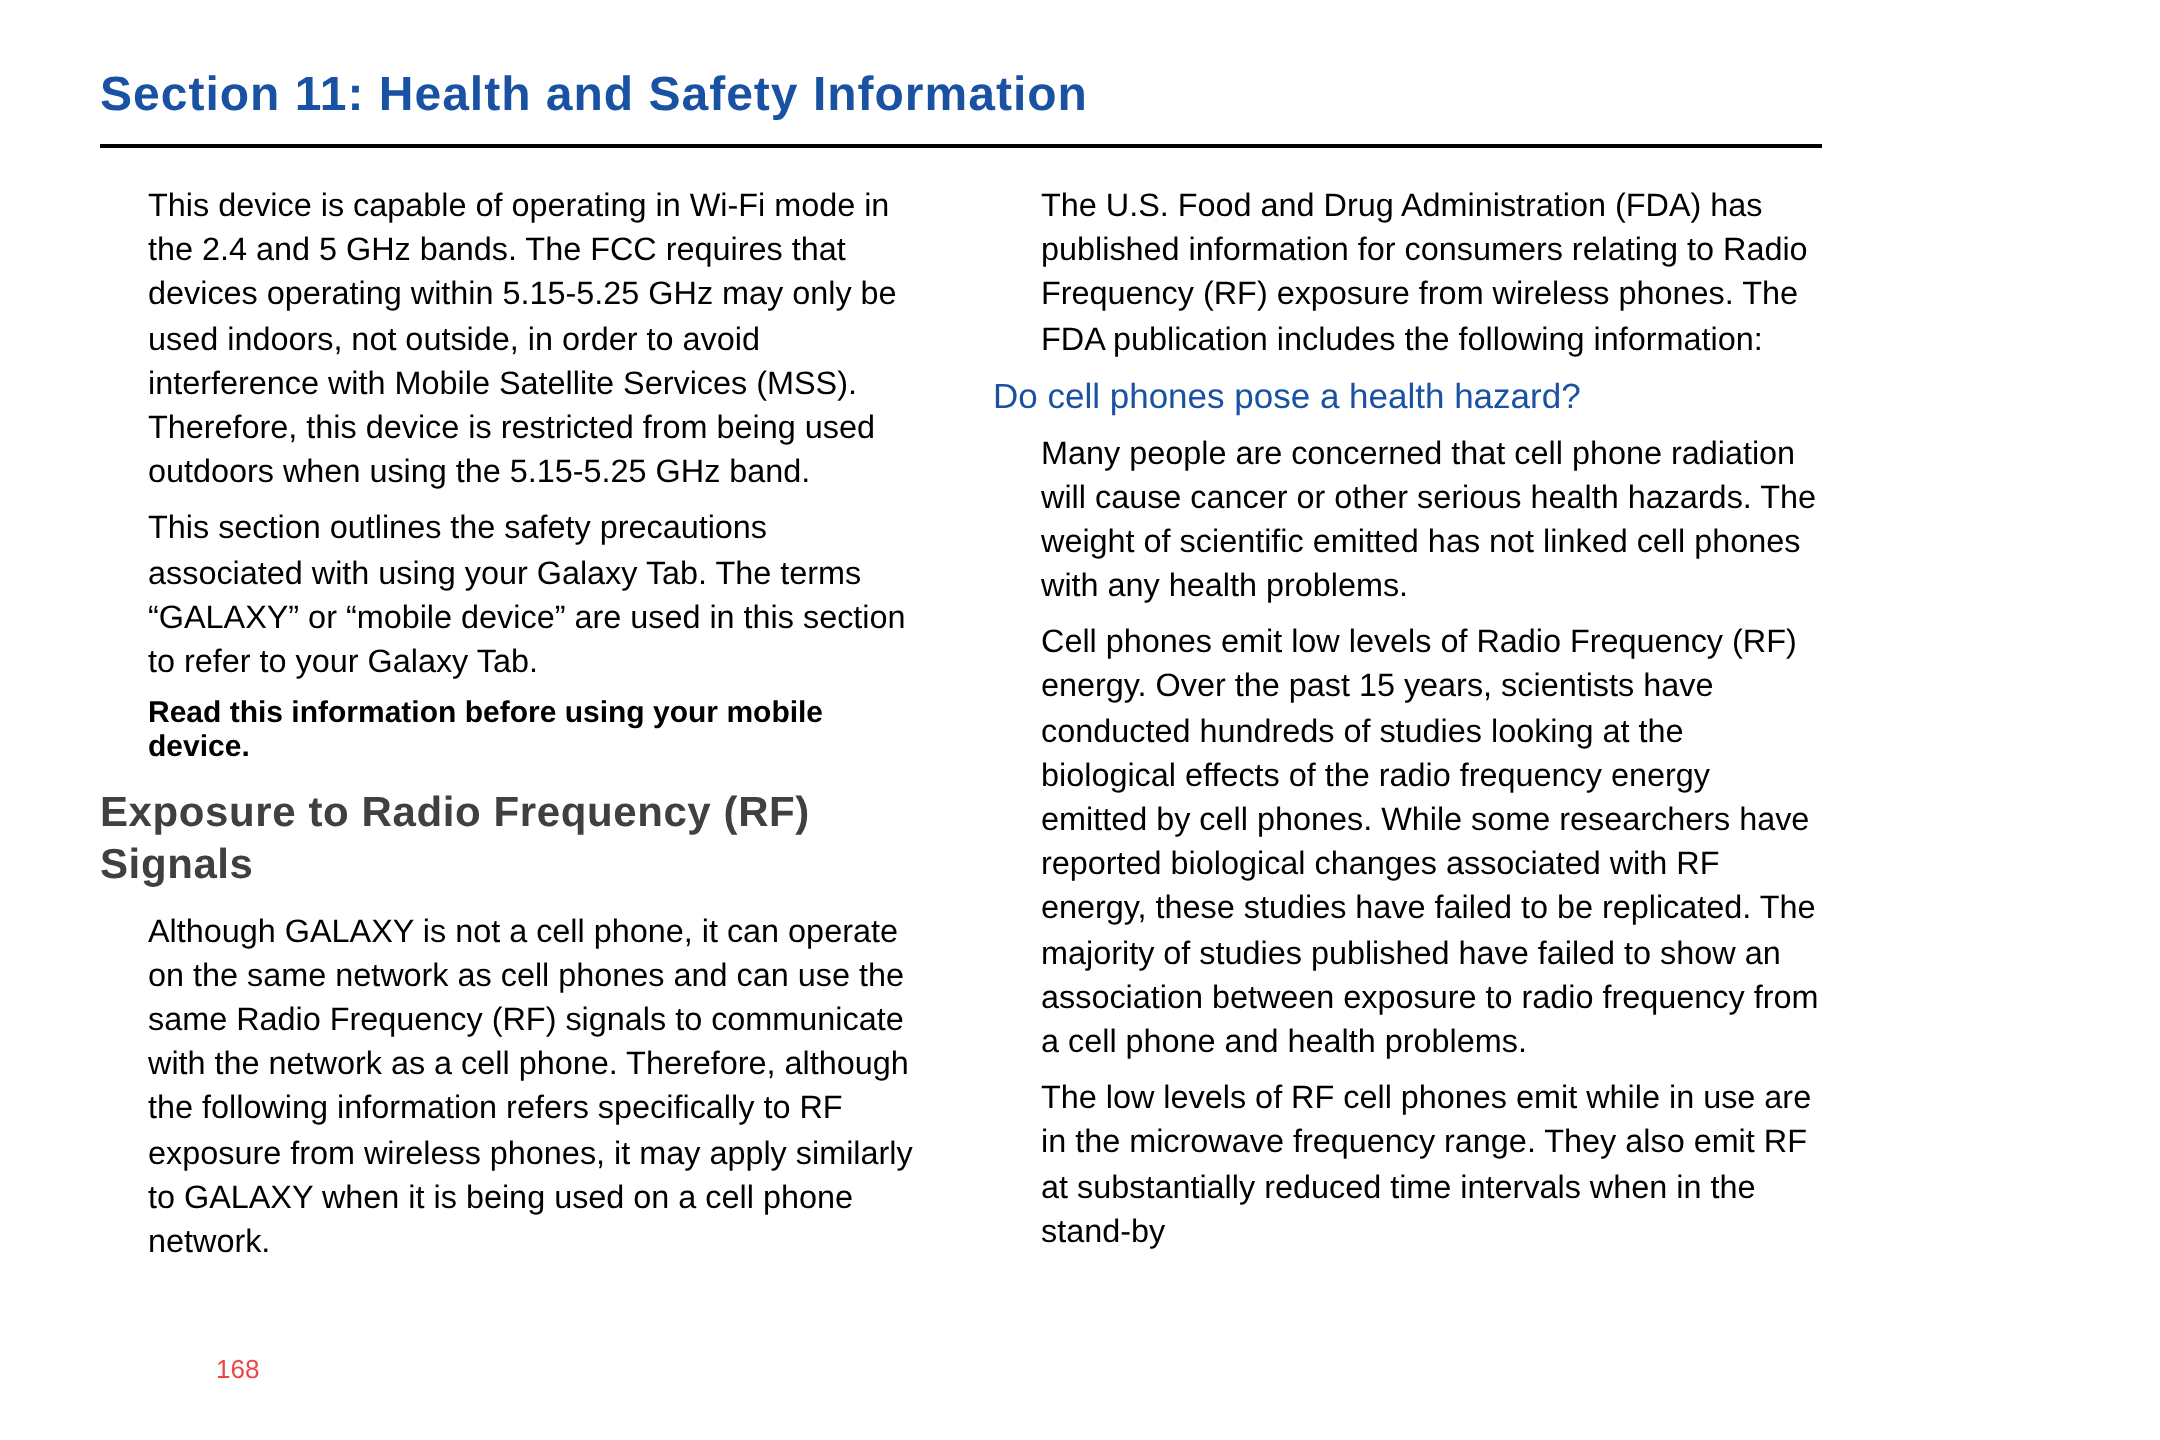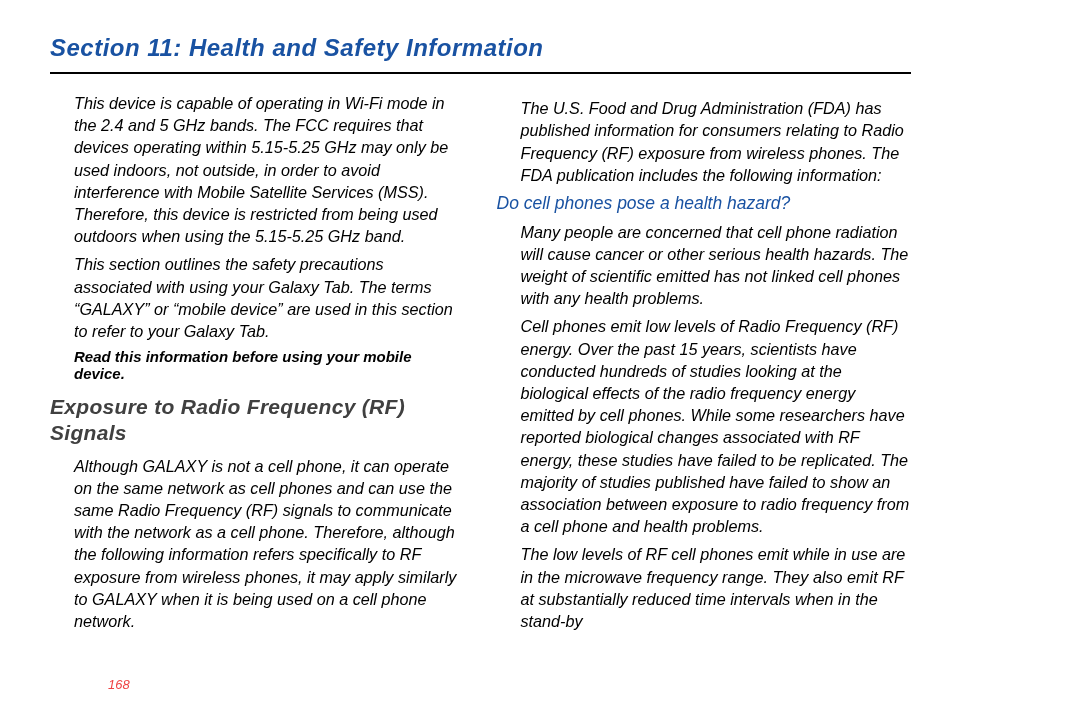--- a/index.html
+++ b/index.html
@@ -2,39 +2,37 @@
 <html><head>
 <meta charset="utf-8">
 <style>
   * { margin: 0; padding: 0; box-sizing: border-box; }
   html, body { width: 1080px; height: 720px; background: #fff; font-family: Arial, Helvetica, sans-serif; color: #000; }
   .page {
     padding: 34px 50px 7px 50px;
     width: 961px;
     height: 720px;
     position: relative;
-    font-style: italic;
   }
   .section-title {
     font-family: Arial, Helvetica, sans-serif;
     font-weight: 900;
     color: #1952a2;
     font-size: 24px;
     letter-spacing: 0.5px;
     margin-bottom: 10px;
   }
   .rule {
     border: none;
     border-top: 2px solid #000;
     margin-bottom: 18px;
   }
   .columns {
     display: flex;
     gap: 32px;
-    align-items: flex-end;
   }
   .col {
     flex: 1;
     min-width: 0;
   }
   .body-p {
     font-size: 16.2px;
     line-height: 1.37;
     margin: 0 0 6px 0;
     color: #000;

